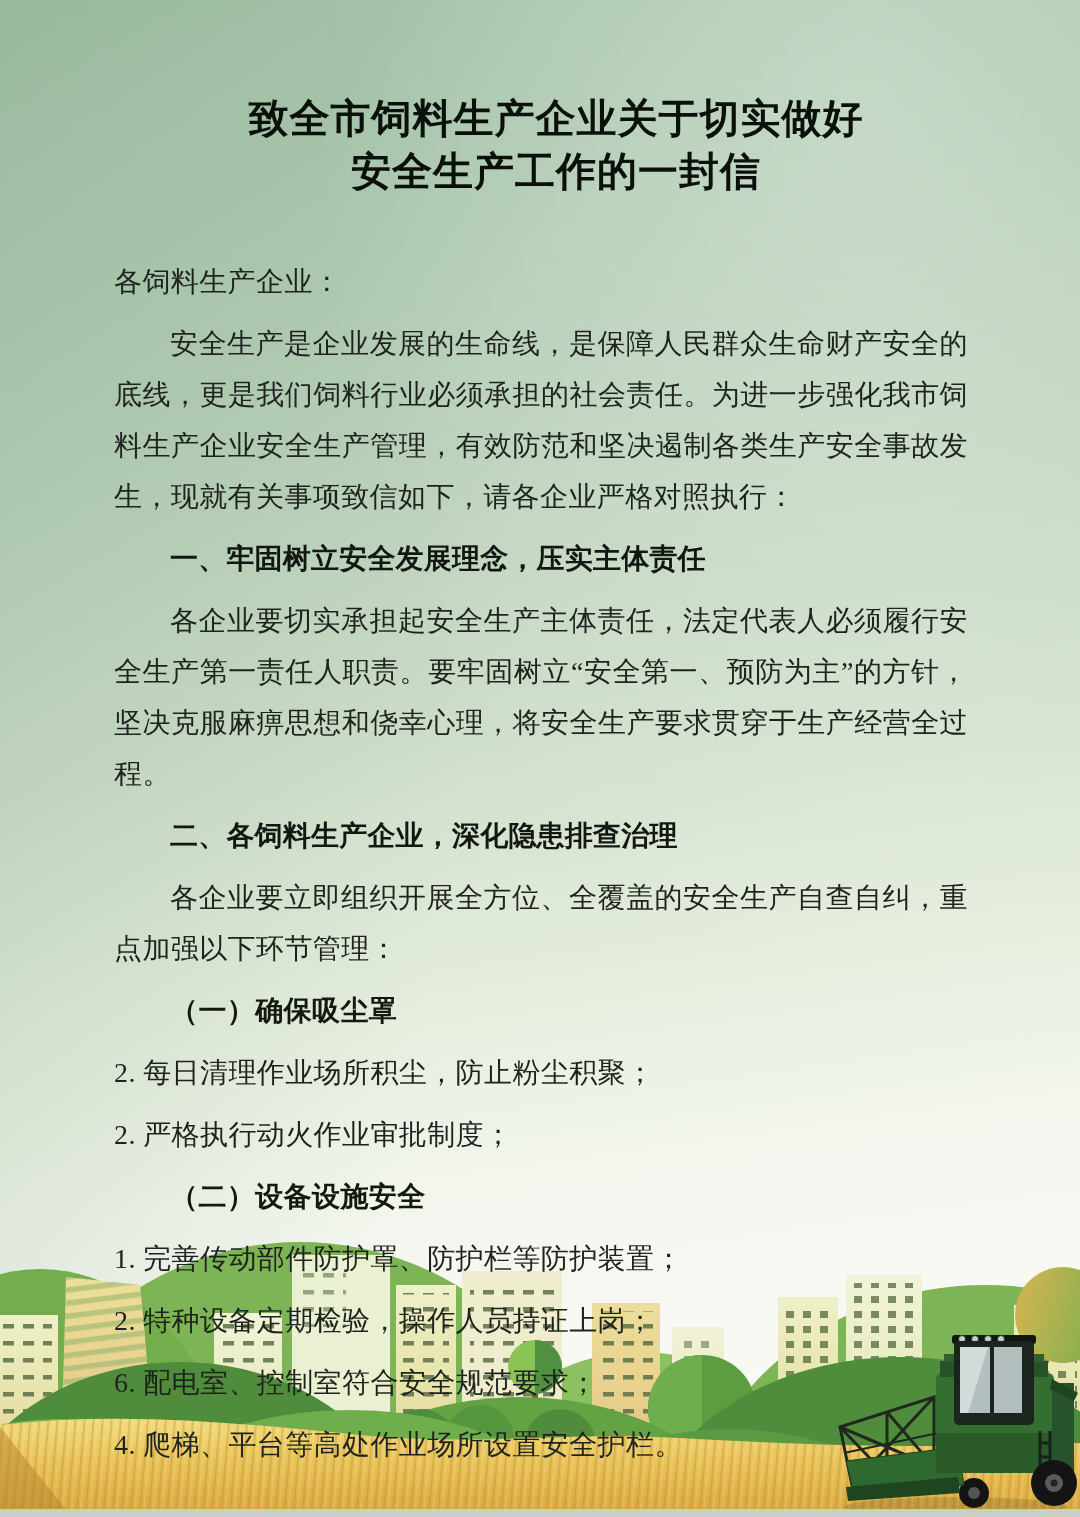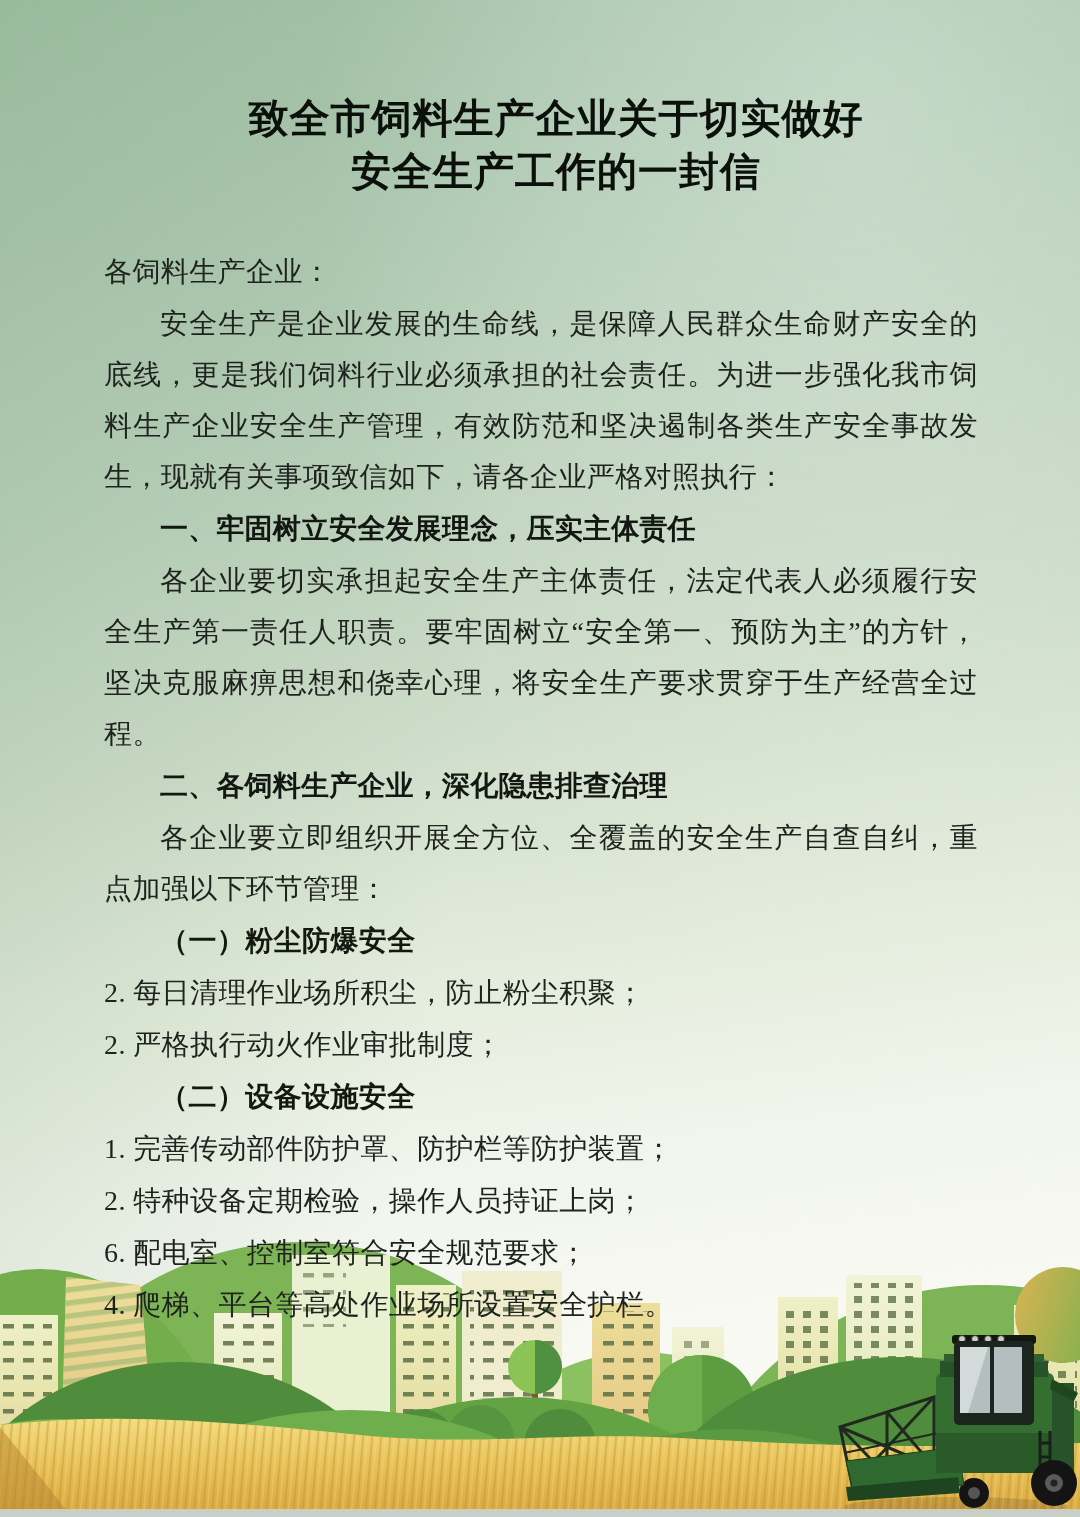--- a/index.html
+++ b/index.html
@@ -23,21 +23,21 @@
   .title-line{
     font-size:40px; line-height:53px; font-weight:900;
     color:#0b100b; letter-spacing:1px;
   }
 
   .content{
     position:absolute; top:245px; left:103px; width:876px; z-index:3;
     font-size:28px; line-height:51px; letter-spacing:0.4px;
     text-align:justify;
   }
-  .content p, .content div{margin:1px; padding:0;}
+  .content p, .content div{margin:11px; padding:0;}
   .indent{text-indent:2em;}
   .sec-heading{
     font-family:Liberation Serif, serif;
     font-weight:bold; color:#121712; text-indent:2em; letter-spacing:0.2px;
   }
   .sub-heading{
     font-weight:bold; color:#14190f; text-indent:2em;
   }
   .list-item{padding-left:52px;}
 
@@ -217,21 +217,21 @@
   <div class="content">
     <div>各饲料生产企业：</div>
     <p class="indent">安全生产是企业发展的生命线，是保障人民群众生命财产安全的底线，更是我们饲料行业必须承担的社会责任。为进一步强化我市饲料生产企业安全生产管理，有效防范和坚决遏制各类生产安全事故发生，现就有关事项致信如下，请各企业严格对照执行：</p>
 
     <div class="sec-heading">一、牢固树立安全发展理念，压实主体责任</div>
     <p class="indent">各企业要切实承担起安全生产主体责任，法定代表人必须履行安全生产第一责任人职责。要牢固树立“安全第一、预防为主”的方针，坚决克服麻痹思想和侥幸心理，将安全生产要求贯穿于生产经营全过程。</p>
 
     <div class="sec-heading">二、各饲料生产企业，深化隐患排查治理</div>
     <p class="indent">各企业要立即组织开展全方位、全覆盖的安全生产自查自纠，重点加强以下环节管理：</p>
 
-    <div class="sub-heading">（一）粉尘防爆安全</div>
+    <div class="sub-heading">（一）确保吸尘罩</div>
     <div class="list-item">2. 每日清理作业场所积尘，防止粉尘积聚；</div>
     <div class="list-item">2. 严格执行动火作业审批制度；</div>
 
     <div class="sub-heading">（二）设备设施安全</div>
     <div class="list-item">1. 完善传动部件防护罩、防护栏等防护装置；</div>
     <div class="list-item">2. 特种设备定期检验，操作人员持证上岗；</div>
     <div class="list-item">6. 配电室、控制室符合安全规范要求；</div>
     <div class="list-item">4. 爬梯、平台等高处作业场所设置安全护栏。</div>
   </div>
 

